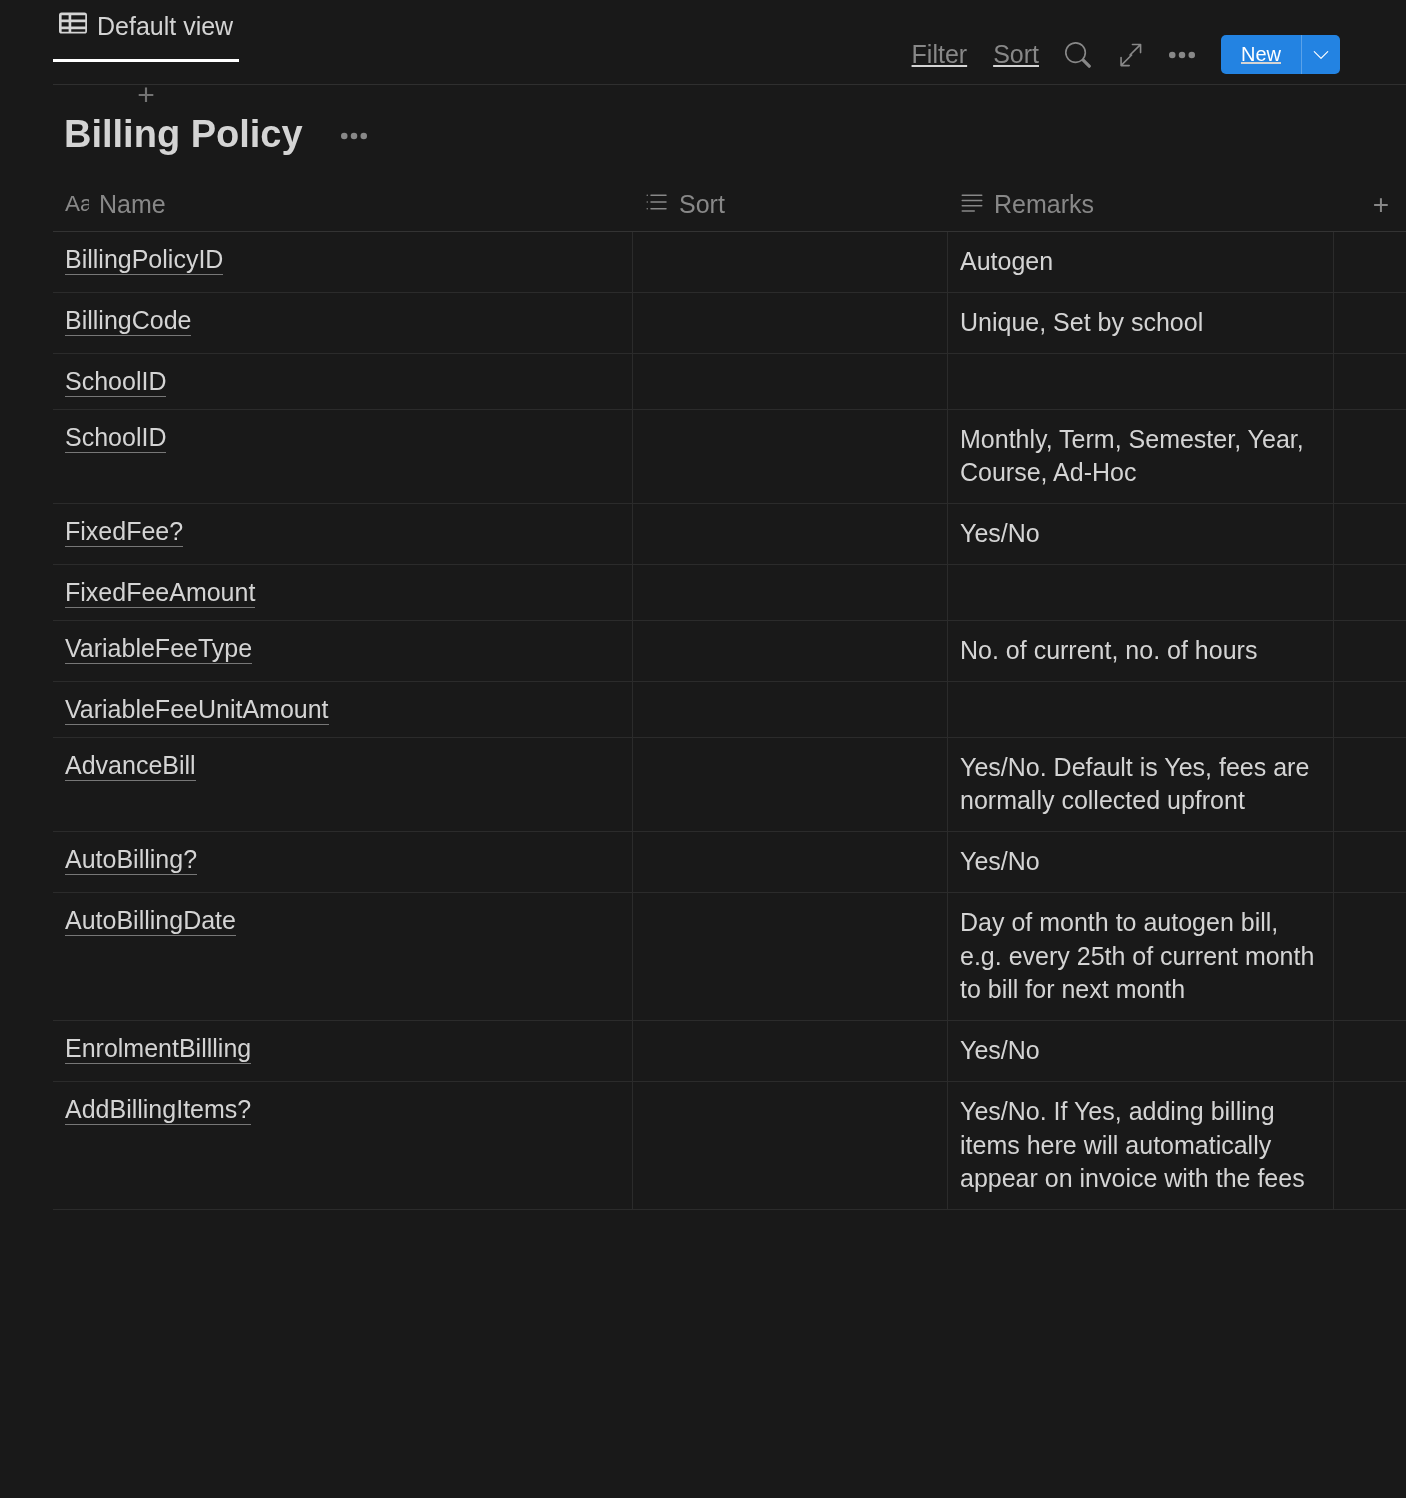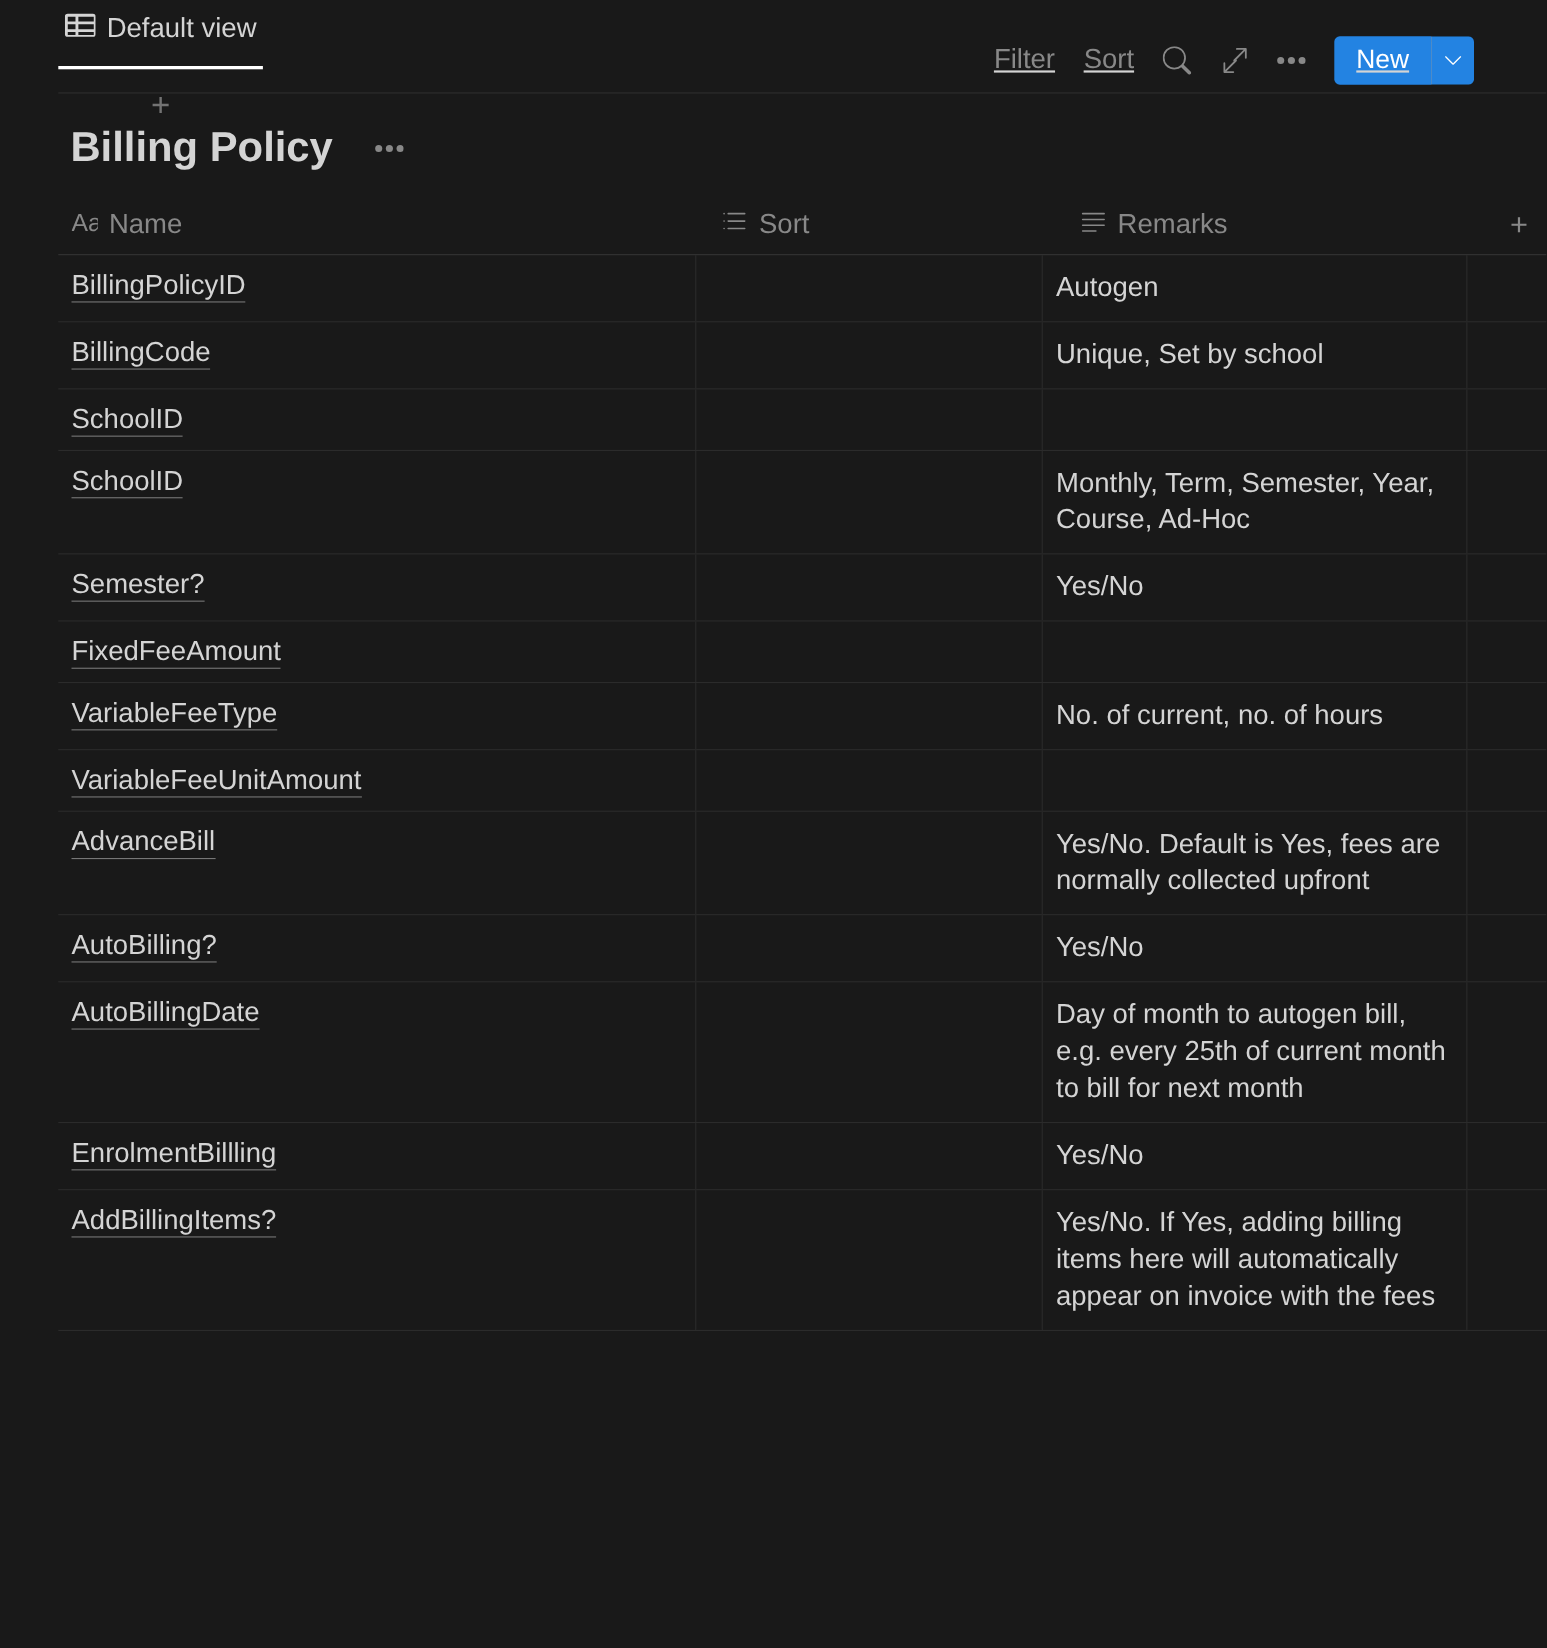--- a/index.html
+++ b/index.html
@@ -82,21 +82,21 @@
       width: 26px;
       height: 26px;
       fill: #888888;
     }
     .new-button-group {
       display: flex;
     }
     .new-button {
       background-color: #2383e2;
       color: #ffffff;
-      font-size: 24px;
+      font-size: 20px;
       font-weight: 500;
       border: none;
       padding: 8px 20px;
       border-radius: 5px 0 0 5px;
       cursor: pointer;
     }
     .new-dropdown {
       background-color: #2383e2;
       border: none;
       border-left: 1px solid rgba(255,255,255,0.25);
@@ -129,21 +129,20 @@
     .title-menu svg {
       width: 26px;
       height: 8px;
       fill: #888888;
     }
     .header-row {
       display: flex;
       border-bottom: 1px solid #333333;
       height: 54px;
       margin-left: -11px;
-      gap: 11px;
     }
     .header-cell {
       display: flex;
       align-items: center;
       gap: 10px;
       font-size: 25px;
       color: #888888;
       padding-left: 12px;
     }
     .col-name { width: 580px; }
@@ -289,21 +288,21 @@
     <div class="cell cell-name"><span>SchoolID</span></div>
     <div class="cell cell-tags"><span></span></div>
     <div class="cell cell-remarks"><span></span></div>
   </div>
       <div class="data-row">
     <div class="cell cell-name"><span>SchoolID</span></div>
     <div class="cell cell-tags"><span></span></div>
     <div class="cell cell-remarks"><span>Monthly, Term, Semester, Year, Course, Ad-Hoc</span></div>
   </div>
       <div class="data-row">
-    <div class="cell cell-name"><span>Semester?</span></div>
+    <div class="cell cell-name"><span>FixedFee?</span></div>
     <div class="cell cell-tags"><span></span></div>
     <div class="cell cell-remarks"><span>Yes/No</span></div>
   </div>
       <div class="data-row">
     <div class="cell cell-name"><span>FixedFeeAmount</span></div>
     <div class="cell cell-tags"><span></span></div>
     <div class="cell cell-remarks"><span></span></div>
   </div>
       <div class="data-row">
     <div class="cell cell-name"><span>VariableFeeType</span></div>

